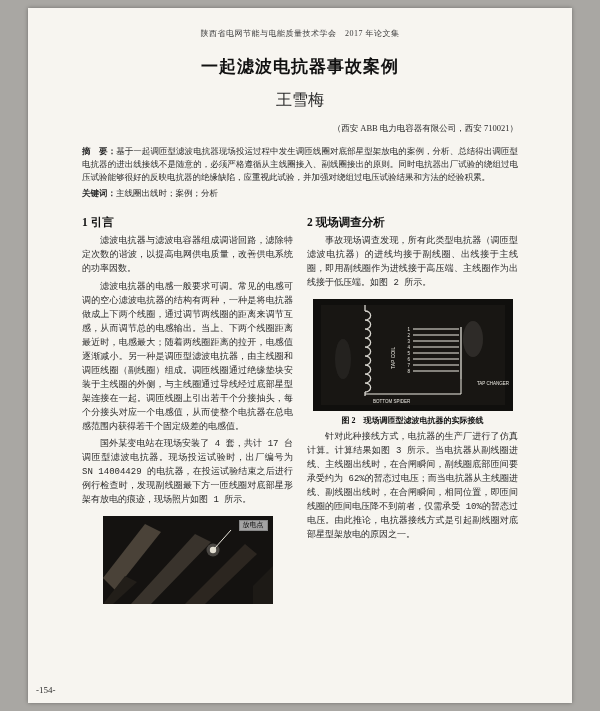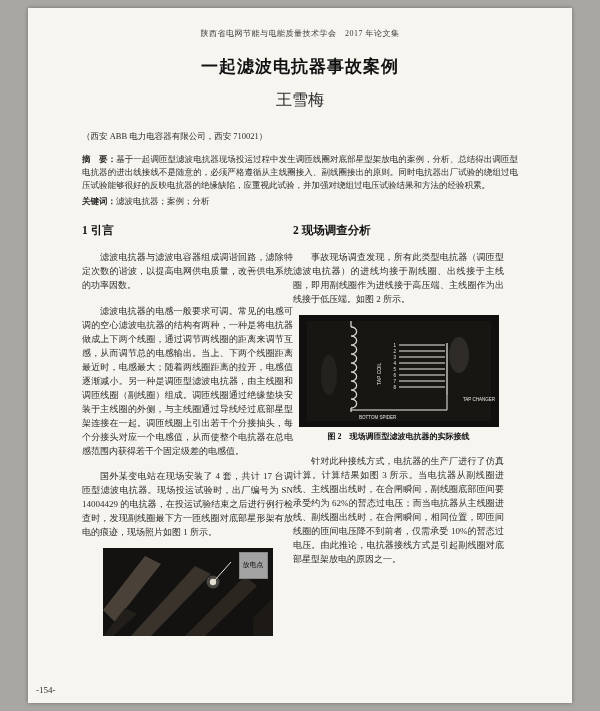--- a/index.html
+++ b/index.html
@@ -33,55 +33,57 @@
     font-weight:bold;
     color:#111;
     letter-spacing:1px;
   }
   .author{
     margin-top:12px;
     text-align:center;
     font-size:16px;
   }
   .affiliation{
-    margin-top:20px;
-    text-align:left;
+    margin-top:12px;
+    text-align:right;
     font-size:8.5px;
   }
   p.abstract{
     margin:10px 0 0 0;
     font-size:8.5px;
     line-height:1.55;
     text-align:justify;
   }
   p.keywords{
     margin:3px 0 0 0;
     font-size:8.5px;
   }
   b.lbl{font-weight:bold;}
   .columns{
     margin-top:8px;
     display:flex;
+    gap:14px;
   }
   .col{
     width:211px;
     font-size:9px;
     line-height:1.55;
     text-align:justify;
   }
   .col h2{
     font-size:11.5px;
     font-weight:bold;
     margin:6px 0 4px 0;
     color:#111;
     text-align:left;
   }
   .col p{
-    margin:12px 0 2px 0;
+    margin:4px 0 2px 0;
     text-indent:2em;
+    font-family:Liberation Mono, monospace;
   }
   figure{
     margin:8px 0 4px 0;
     text-align:center;
   }
   figcaption{
     font-size:8px;
     font-weight:bold;
     margin-top:4px;
     text-align:center;
@@ -95,21 +97,21 @@
   }
   .photo1{width:170px;height:88px;}
   .photo2{width:200px;height:112px;}
   .callout{
     position:absolute;
     top:4px;right:5px;
     background:#a3a3a3;
     color:#111;
     font-size:7px;
     line-height:1.2;
-    padding:8px 3px;
+    padding:0 3px;
     border:1px solid #888;
   }
   .pageno{
     position:absolute;
     left:8px;bottom:8px;
     font-size:9px;
     color:#2b2b2b;
   }
   svg{display:block;}
 </style>
@@ -121,21 +123,21 @@
 
     <div class="header">陕西省电网节能与电能质量技术学会　2017 年论文集</div>
 
     <h1 class="title">一起滤波电抗器事故案例</h1>
 
     <div class="author">王雪梅</div>
     <div class="affiliation">（西安 ABB 电力电容器有限公司，西安 710021）</div>
 
     <p class="abstract"><b class="lbl">摘　要：</b><span>基于一起调匝型滤波电抗器现场投运过程中发生调匝线圈对底部星型架放电的案例，分析、总结得出调匝型电抗器的进出线接线不是随意的，必须严格遵循从主线圈接入、副线圈接出的原则。同时电抗器出厂试验的绕组过电压试验能够很好的反映电抗器的绝缘缺陷，应重视此试验，并加强对绕组过电压试验结果和方法的经验积累。</span></p>
 
-    <p class="keywords"><b class="lbl">关键词：</b><span>滤波电抗器；案例；分析</span></p>
+    <p class="keywords"><b class="lbl">关键词：</b><span>主线圈出线时；案例；分析</span></p>
 
     <div class="columns">
 
       <div class="col">
         <h2>1 引言</h2>
         <p>滤波电抗器与滤波电容器组成调谐回路，滤除特定次数的谐波，以提高电网供电质量，改善供电系统的功率因数。</p>
         <p>滤波电抗器的电感一般要求可调。常见的电感可调的空心滤波电抗器的结构有两种，一种是将电抗器做成上下两个线圈，通过调节两线圈的距离来调节互感，从而调节总的电感输出。当上、下两个线圈距离最近时，电感最大；随着两线圈距离的拉开，电感值逐渐减小。另一种是调匝型滤波电抗器，由主线圈和调匝线圈（副线圈）组成。调匝线圈通过绝缘垫块安装于主线圈的外侧，与主线圈通过导线经过底部星型架连接在一起。调匝线圈上引出若干个分接抽头，每个分接头对应一个电感值，从而使整个电抗器在总电感范围内获得若干个固定级差的电感值。</p>
         <p>国外某变电站在现场安装了 4 套，共计 17 台调匝型滤波电抗器。现场投运试验时，出厂编号为 SN 14004429 的电抗器，在投运试验结束之后进行例行检查时，发现副线圈最下方一匝线圈对底部星形架有放电的痕迹，现场照片如图 1 所示。</p>
 
         <figure>

